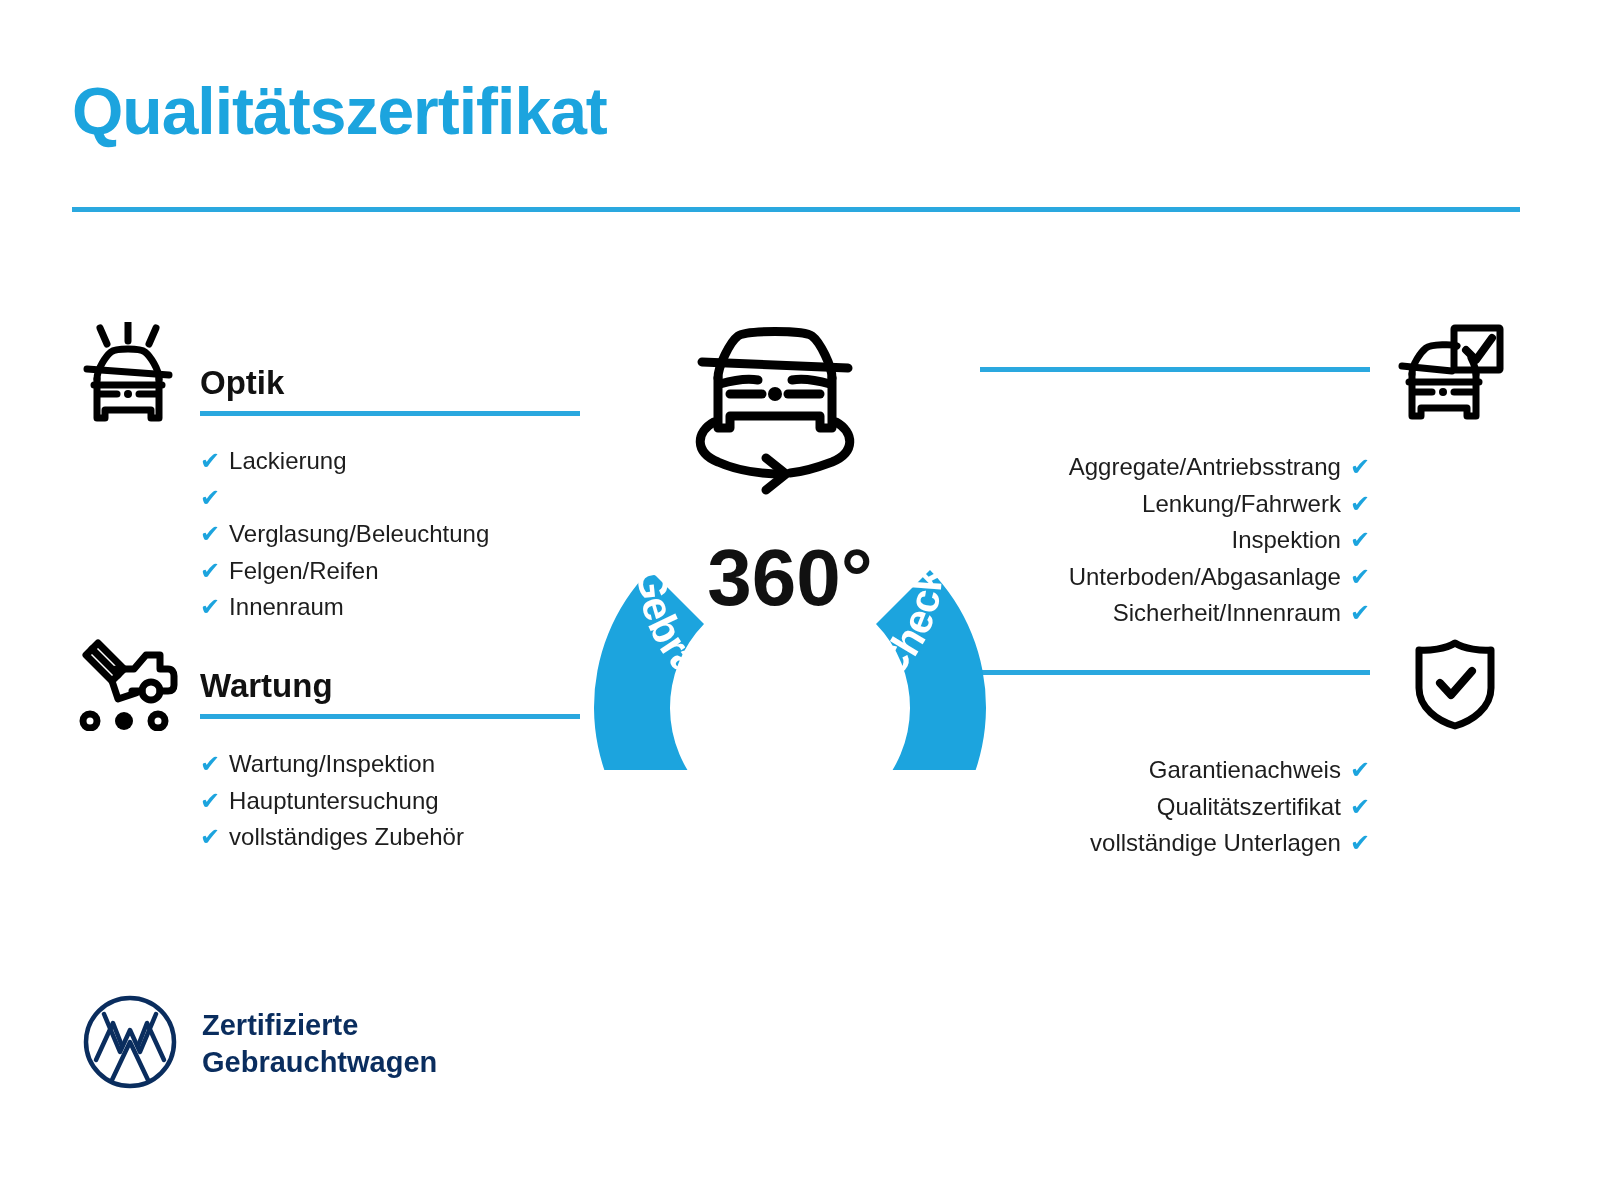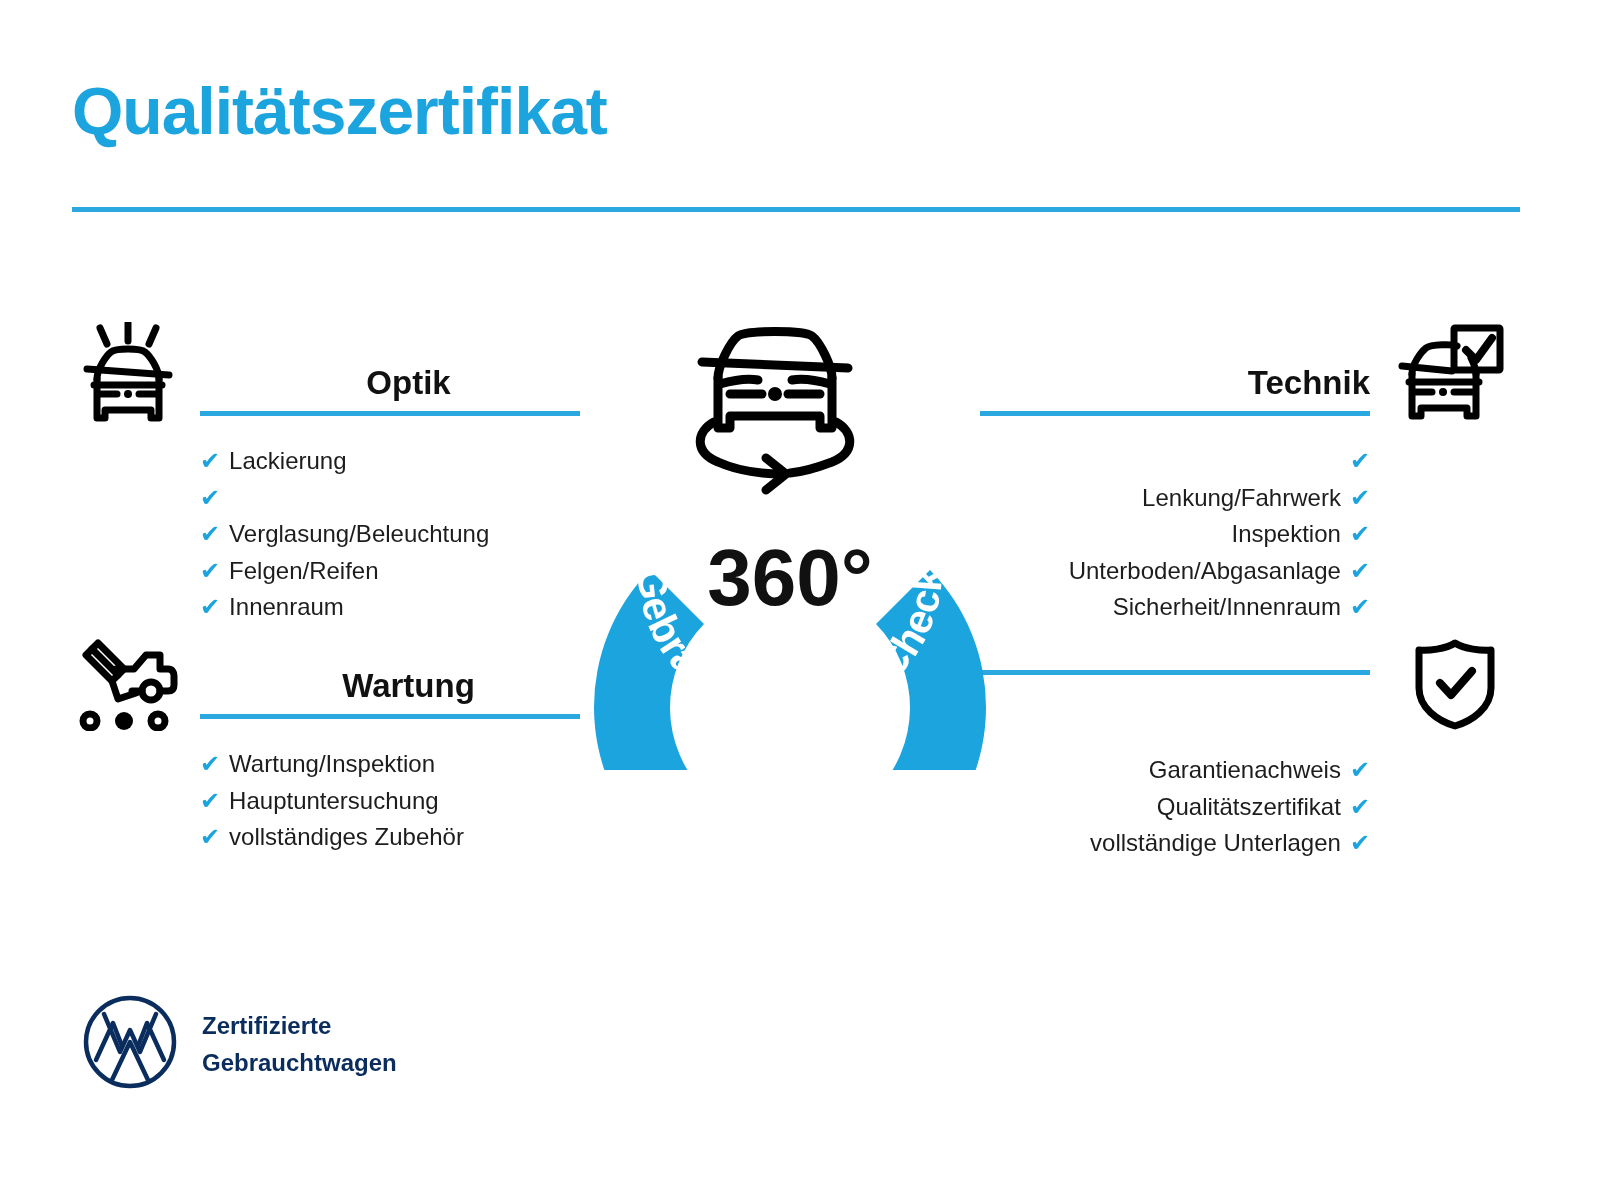--- a/index.html
+++ b/index.html
@@ -37,21 +37,21 @@
 
   .items{margin-top:16px;}
   .item{
     display:flex;align-items:baseline;
     font-size:24px;line-height:36.5px;color:#1d1d1d;
     white-space:nowrap;
   }
   .chk{color:#1CA4DE;font-weight:bold;font-size:24px;}
 
   
-  .left .sec-title{text-align:center;margin-left:37px;}
+  .left .sec-title{text-align:left;}
   .left .item{justify-content:flex-start;}
   .left .chk{margin-right:9px;}
 
   
   .right .sec-title{text-align:right;}
   .right .item{justify-content:flex-end;}
   .right .chk{margin-left:9px;}
 
   
   #sec-optik{left:200px;top:361px;width:380px;}
@@ -67,21 +67,21 @@
   #icon-garantie{left:1408px;top:638px;}
 
   
   #center-badge{position:absolute;left:560px;top:300px;width:460px;height:470px;}
 
   
   #footer-logo{position:absolute;left:82px;top:994px;display:flex;align-items:center;}
   #footer-logo .vw-mark{flex:0 0 auto;}
   .logo-text{
     margin-left:24px;
-    font-size:24px;font-weight:bold;color:#0A2D5E;
+    font-size:29px;font-weight:bold;color:#0A2D5E;
     line-height:37px;
   }
 </style>
 </head>
 <body>
 
 <div class="page">
 
   <div class="title">Qualitätszertifikat</div>
   <div class="title-rule"></div>
@@ -171,25 +171,25 @@
       <path d="M80 50 C80 46 78 40 75 34"></path>
       <line x1="6" y1="42" x2="56" y2="47"></line>
       <line x1="13" y1="58" x2="83" y2="58"></line>
       <line x1="18" y1="68" x2="36" y2="68"></line>
       <line x1="58" y1="68" x2="76" y2="68"></line>
       <circle cx="47" cy="68" r="4" fill="#000" stroke="none"></circle>
     </svg>
   </div>
   <div class="section right" id="sec-technik">
     <div class="sec-head">
-      <div class="sec-title">Technik</div>
-      <div class="sec-rule"></div>
-    </div>
-    <div class="items">
-      <div class="item">
+      <div class="sec-rule"></div>
+    </div>
+    <div class="items">
+      <div class="item">
+        <span>Aggregate/Antriebsstrang</span>
         <span class="chk">✔</span>
       </div>
       <div class="item">
         <span>Lenkung/Fahrwerk</span>
         <span class="chk">✔</span>
       </div>
       <div class="item">
         <span>Inspektion</span>
         <span class="chk">✔</span>
       </div>

